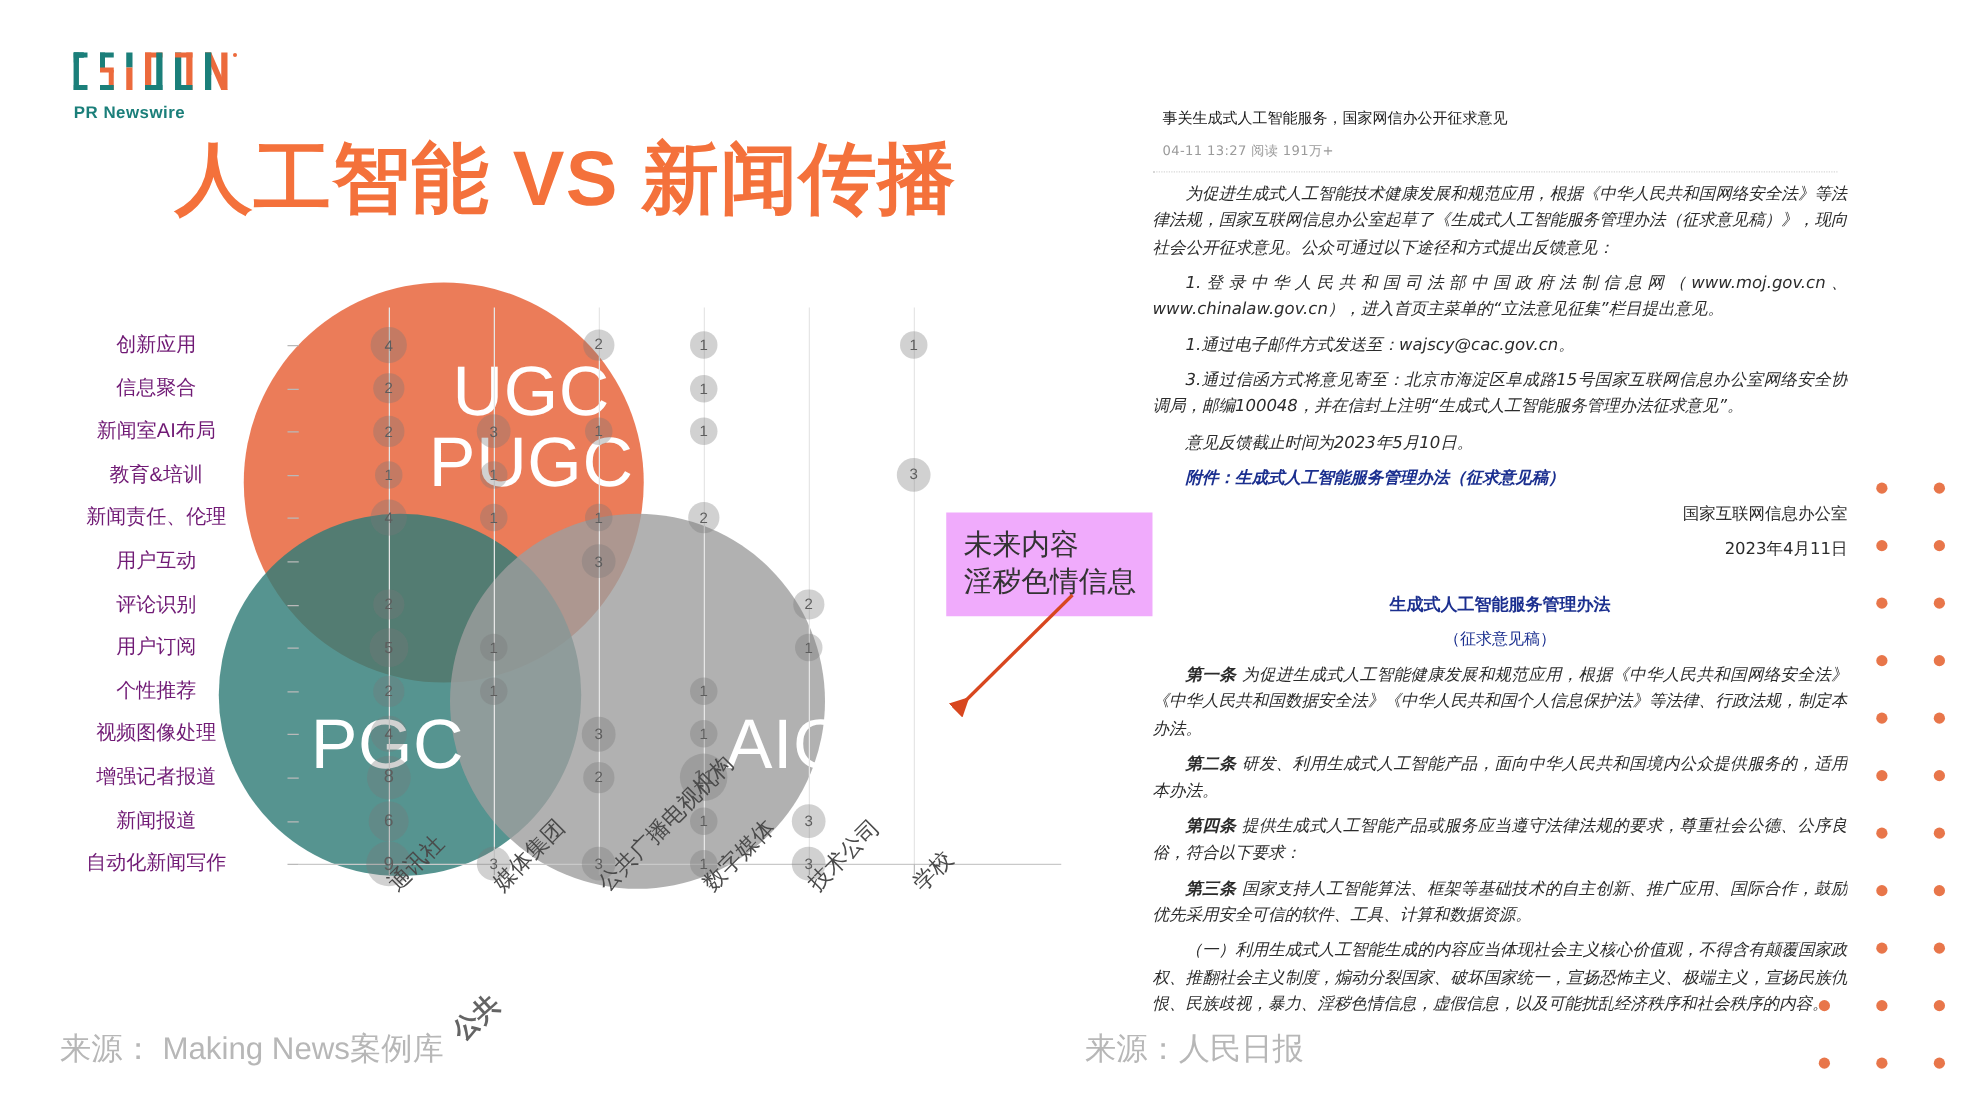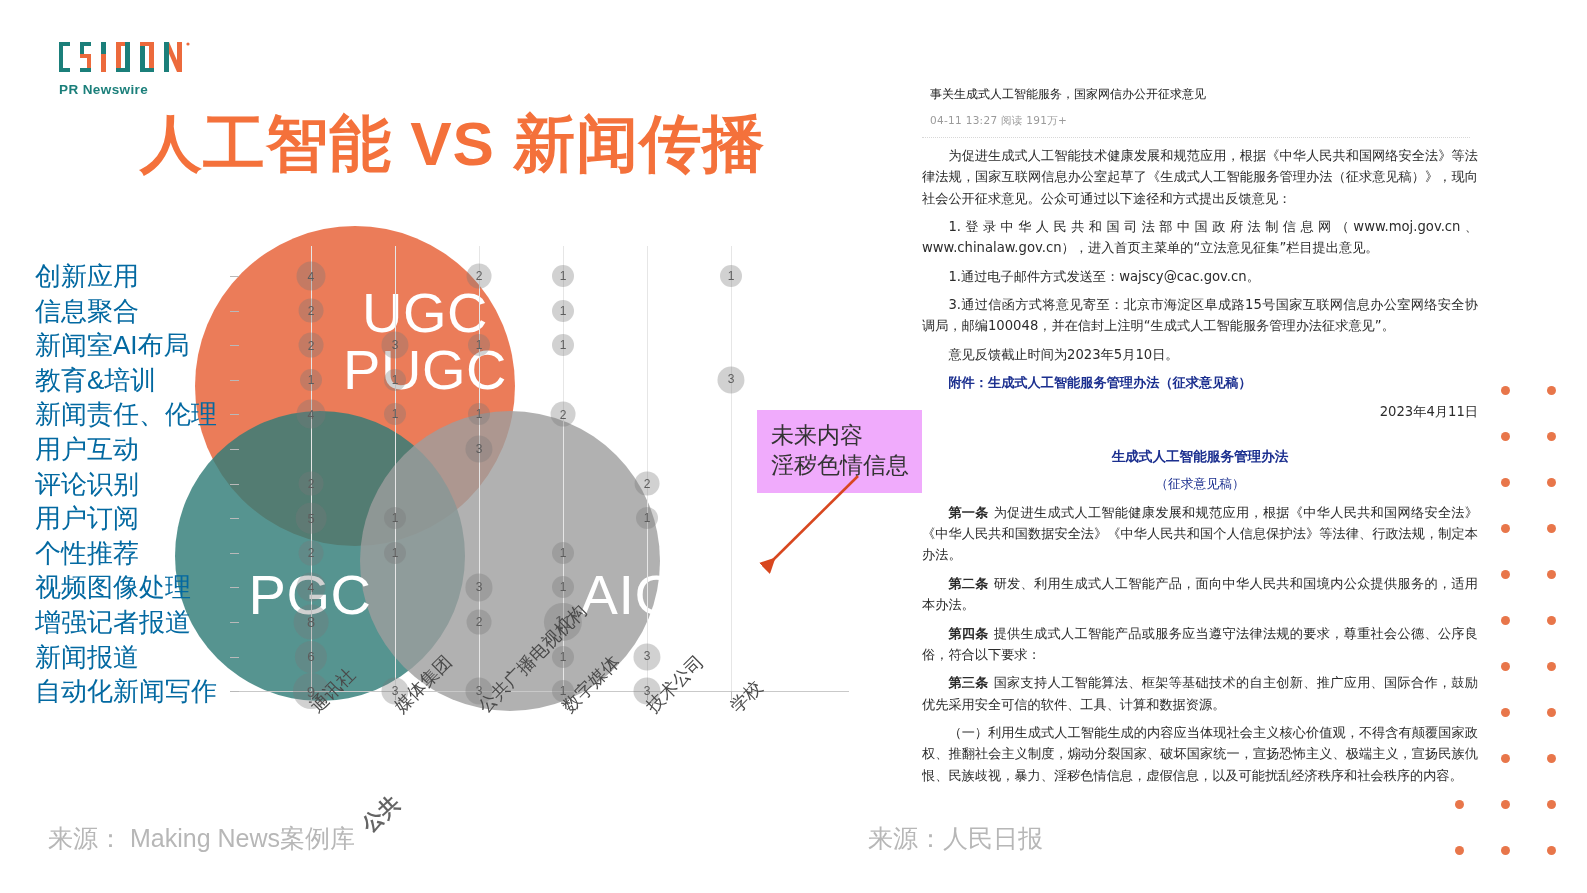--- a/index.html
+++ b/index.html
@@ -24,22 +24,22 @@
     position:absolute;left:140px;top:110px;
     font-size:62px;font-weight:bold;color:#f4713b;letter-spacing:1px;
     white-space:nowrap;line-height:1.1;
   }
 
   
   #chart{position:absolute;left:40px;top:246px;width:830px;height:560px;}
 
   .ylabels{position:absolute;left:0;top:0;width:185px;}
   .ylabel{
-    position:absolute;right:10px;width:180px;text-align:left;
-    font-size:26px;color:#0369a1;white-space:nowrap;
+    position:absolute;right:10px;width:180px;text-align:center;
+    font-size:16px;color:#701a75;white-space:nowrap;
     transform:translateY(-50%);
   }
   .ytick{position:absolute;left:190px;width:9px;height:1px;background:#b9b9b9;}
 
   .plot{position:absolute;left:199px;top:0;width:565px;height:445px;}
   .gridcol{position:absolute;top:0;width:1px;height:445px;background:#e6e6e6;}
   .xaxis{position:absolute;left:0;top:445px;width:610px;height:1px;background:#c9c9c9;}
   .xtick{position:absolute;top:445px;width:1px;height:9px;background:#bdbdbd;}
 
   
@@ -95,21 +95,21 @@
   #article .headline{
     font-size:12px;color:#1a1a1a;font-weight:500;line-height:1.4;
     margin:18px 0 0 8px;
   }
   #article .meta{font-size:10.5px;color:#9a9a9a;margin:11px 0 0 8px;letter-spacing:.3px;}
   #article .rule{border-top:1px dotted #d8d8d8;margin:9px 8px 0 0;}
   #article p{
     font-size:13.2px;line-height:1.62;color:#2b2b2b;margin:7px 0 0 0;
     text-align:justify;
   }
-  #article p.indent{text-indent:2em;}
+  #article p.indent{text-indent:2em;font-style:italic;}
   #article .blue{color:#1b2f8f;font-weight:bold;}
   #article .blue-c{color:#1b2f8f;text-align:center;font-weight:bold;font-size:13.6px;}
   #article .blue-sub{color:#1b2f8f;text-align:center;font-size:12.8px;}
   #article .right{text-align:right;}
   #article .bold{font-weight:bold;}
 
   
   #dots{position:absolute;right:0;top:380px;width:140px;height:510px;}
   .dot{position:absolute;width:9px;height:9px;border-radius:50%;background:#e8764a;}
 </style>
@@ -282,20 +282,21 @@
     <div class="headline">事关生成式人工智能服务，国家网信办公开征求意见</div>
     <div class="meta">04-11 13:27  阅读 191万+</div>
     <div class="rule"></div>
     <div id="article-body">
         <p class="indent">为促进生成式人工智能技术健康发展和规范应用，根据《中华人民共和国网络安全法》等法律法规，国家互联网信息办公室起草了《生成式人工智能服务管理办法（征求意见稿）》，现向社会公开征求意见。公众可通过以下途径和方式提出反馈意见：</p>
         <p class="indent">1. 登 录 中 华 人 民 共 和 国 司 法 部  中 国 政 府 法 制 信 息 网 （ www.moj.gov.cn 、www.chinalaw.gov.cn），进入首页主菜单的“立法意见征集”栏目提出意见。</p>
         <p class="indent">1.通过电子邮件方式发送至：wajscy@cac.gov.cn。</p>
         <p class="indent">3.通过信函方式将意见寄至：北京市海淀区阜成路15号国家互联网信息办公室网络安全协调局，邮编100048，并在信封上注明“生成式人工智能服务管理办法征求意见”。</p>
         <p class="indent">意见反馈截止时间为2023年5月10日。</p>
         <p class="blue indent">附件：生成式人工智能服务管理办法（征求意见稿）</p>
+        <p class="right">国家互联网信息办公室</p>
         <p class="right">2023年4月11日</p>
         <div style="height: 16px;"></div>
         <p class="blue-c">生成式人工智能服务管理办法</p>
         <p class="blue-sub">（征求意见稿）</p>
         <p class="indent"><span class="bold">第一条 </span>为促进生成式人工智能健康发展和规范应用，根据《中华人民共和国网络安全法》《中华人民共和国数据安全法》《中华人民共和国个人信息保护法》等法律、行政法规，制定本办法。</p>
         <p class="indent"><span class="bold">第二条 </span>研发、利用生成式人工智能产品，面向中华人民共和国境内公众提供服务的，适用本办法。</p>
         <p class="indent"><span class="bold">第四条 </span>提供生成式人工智能产品或服务应当遵守法律法规的要求，尊重社会公德、公序良俗，符合以下要求：</p>
         <p class="indent"><span class="bold">第三条 </span>国家支持人工智能算法、框架等基础技术的自主创新、推广应用、国际合作，鼓励优先采用安全可信的软件、工具、计算和数据资源。</p>
         <p class="indent">（一）利用生成式人工智能生成的内容应当体现社会主义核心价值观，不得含有颠覆国家政权、推翻社会主义制度，煽动分裂国家、破坏国家统一，宣扬恐怖主义、极端主义，宣扬民族仇恨、民族歧视，暴力、淫秽色情信息，虚假信息，以及可能扰乱经济秩序和社会秩序的内容。</p>
       </div>

